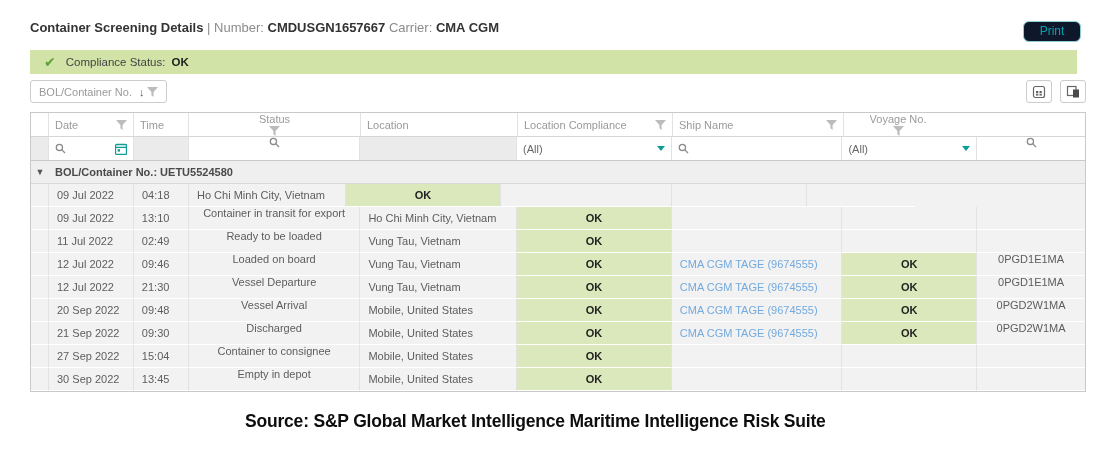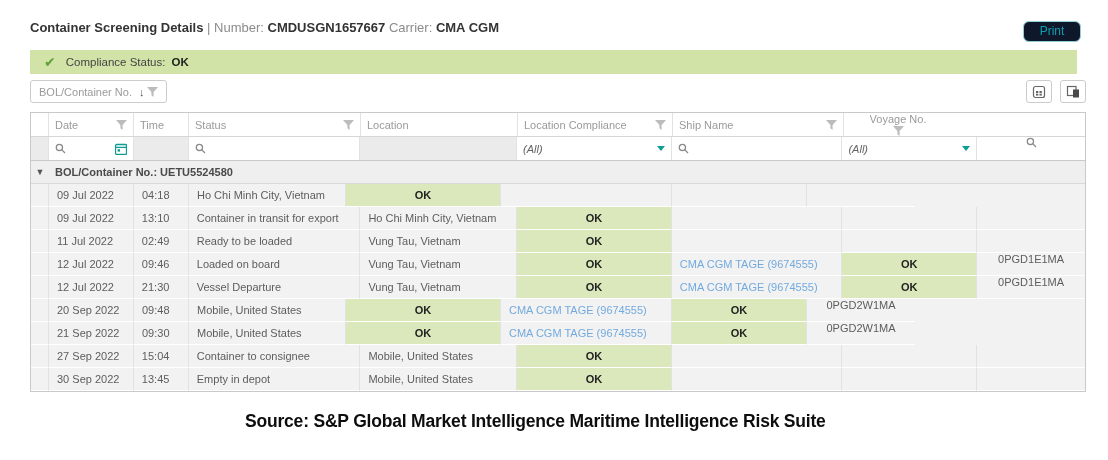--- a/index.html
+++ b/index.html
@@ -42,32 +42,32 @@
   .group-ctl .arrow{color:#555;margin:0 3px 0 7px;font-size:11px;}
   .icon-btn{position:absolute;top:0;width:26px;height:23px;border:1px solid #ccc;border-radius:3px;
     background:#fff;display:flex;align-items:center;justify-content:center;cursor:pointer;}
   .icon-btn.export{right:34px;}
   .icon-btn.columns{right:0;}
 
   
   .grid{position:absolute;left:30px;top:112px;width:1056px;border:1px solid var(--border);
     border-top:1px solid var(--border);font-size:11px;color:var(--text-gray);}
   .trow{display:flex;width:100%;}
-  .c-exp{width:18px;}.c-date{width:85px;}.c-time{width:55px;}.c-status{width:172px;}
+  .c-exp{width:18px;}.c-date{width:85px;}.c-time{width:55px;}.c-status{width:172px;flex-direction:column;}
   .c-loc{width:157px;}.c-lcomp{width:155px;}.c-ship{width:171px;}.c-scomp{width:135px;}
   .c-voy{width:108px;flex-direction:column;}
   .cell,.hcell,.fcell{border-right:1px solid var(--sep);}
   .c-voy.cell,.c-voy.hcell,.c-voy.fcell{border-right:none;}
 
   .thead{height:24px;background:#fff;border-bottom:1px solid #d6d6d6;}
   .hcell{display:flex;align-items:center;padding:0 6px;color:var(--label-gray);}
   .hcell .hlabel{flex:1;white-space:nowrap;overflow:hidden;}
   .funnel{display:flex;align-items:center;}
 
-  .tfilter{height:24px;background:#e5e5e5;border-bottom:1px solid var(--border);font-style:italic;}
+  .tfilter{height:24px;background:#e5e5e5;border-bottom:1px solid var(--border);}
   .fcell{display:flex;align-items:center;padding:0 6px;background:#fff;color:#666;}
   .fcell.disabled{background:#ebebeb;}
   .fcell .spacer{flex:1;}
   .caret{width:0;height:0;border-left:4px solid transparent;border-right:4px solid transparent;
     border-top:5px solid var(--teal);}
 
   .tgroup{height:23px;background:#efefef;border-bottom:1px solid #d9d9d9;display:flex;align-items:center;}
   .tgroup .tri{width:18px;text-align:center;color:#555;font-size:9px;cursor:pointer;}
   .tgroup .glabel{font-weight:bold;color:#4a4a4a;padding-left:6px;}
 
@@ -304,32 +304,34 @@
           <div class="cell c-ship">
             <span class="link">CMA CGM TAGE (9674555)</span>
           </div>
           <div class="cell c-scomp ok">OK</div>
           <div class="cell c-voy">0PGD1E1MA</div>
         </div>
         <div class="trow">
           <div class="cell c-exp"></div>
           <div class="cell c-date">20 Sep 2022</div>
           <div class="cell c-time">09:48</div>
+          <div class="cell c-status">Vessel Arrival</div>
           <div class="cell c-loc">Mobile, United States</div>
           <div class="cell c-lcomp ok">OK</div>
           <div class="cell c-ship">
             <span class="link">CMA CGM TAGE (9674555)</span>
           </div>
           <div class="cell c-scomp ok">OK</div>
           <div class="cell c-voy">0PGD2W1MA</div>
         </div>
         <div class="trow">
           <div class="cell c-exp"></div>
           <div class="cell c-date">21 Sep 2022</div>
           <div class="cell c-time">09:30</div>
+          <div class="cell c-status">Discharged</div>
           <div class="cell c-loc">Mobile, United States</div>
           <div class="cell c-lcomp ok">OK</div>
           <div class="cell c-ship">
             <span class="link">CMA CGM TAGE (9674555)</span>
           </div>
           <div class="cell c-scomp ok">OK</div>
           <div class="cell c-voy">0PGD2W1MA</div>
         </div>
         <div class="trow">
           <div class="cell c-exp"></div>

